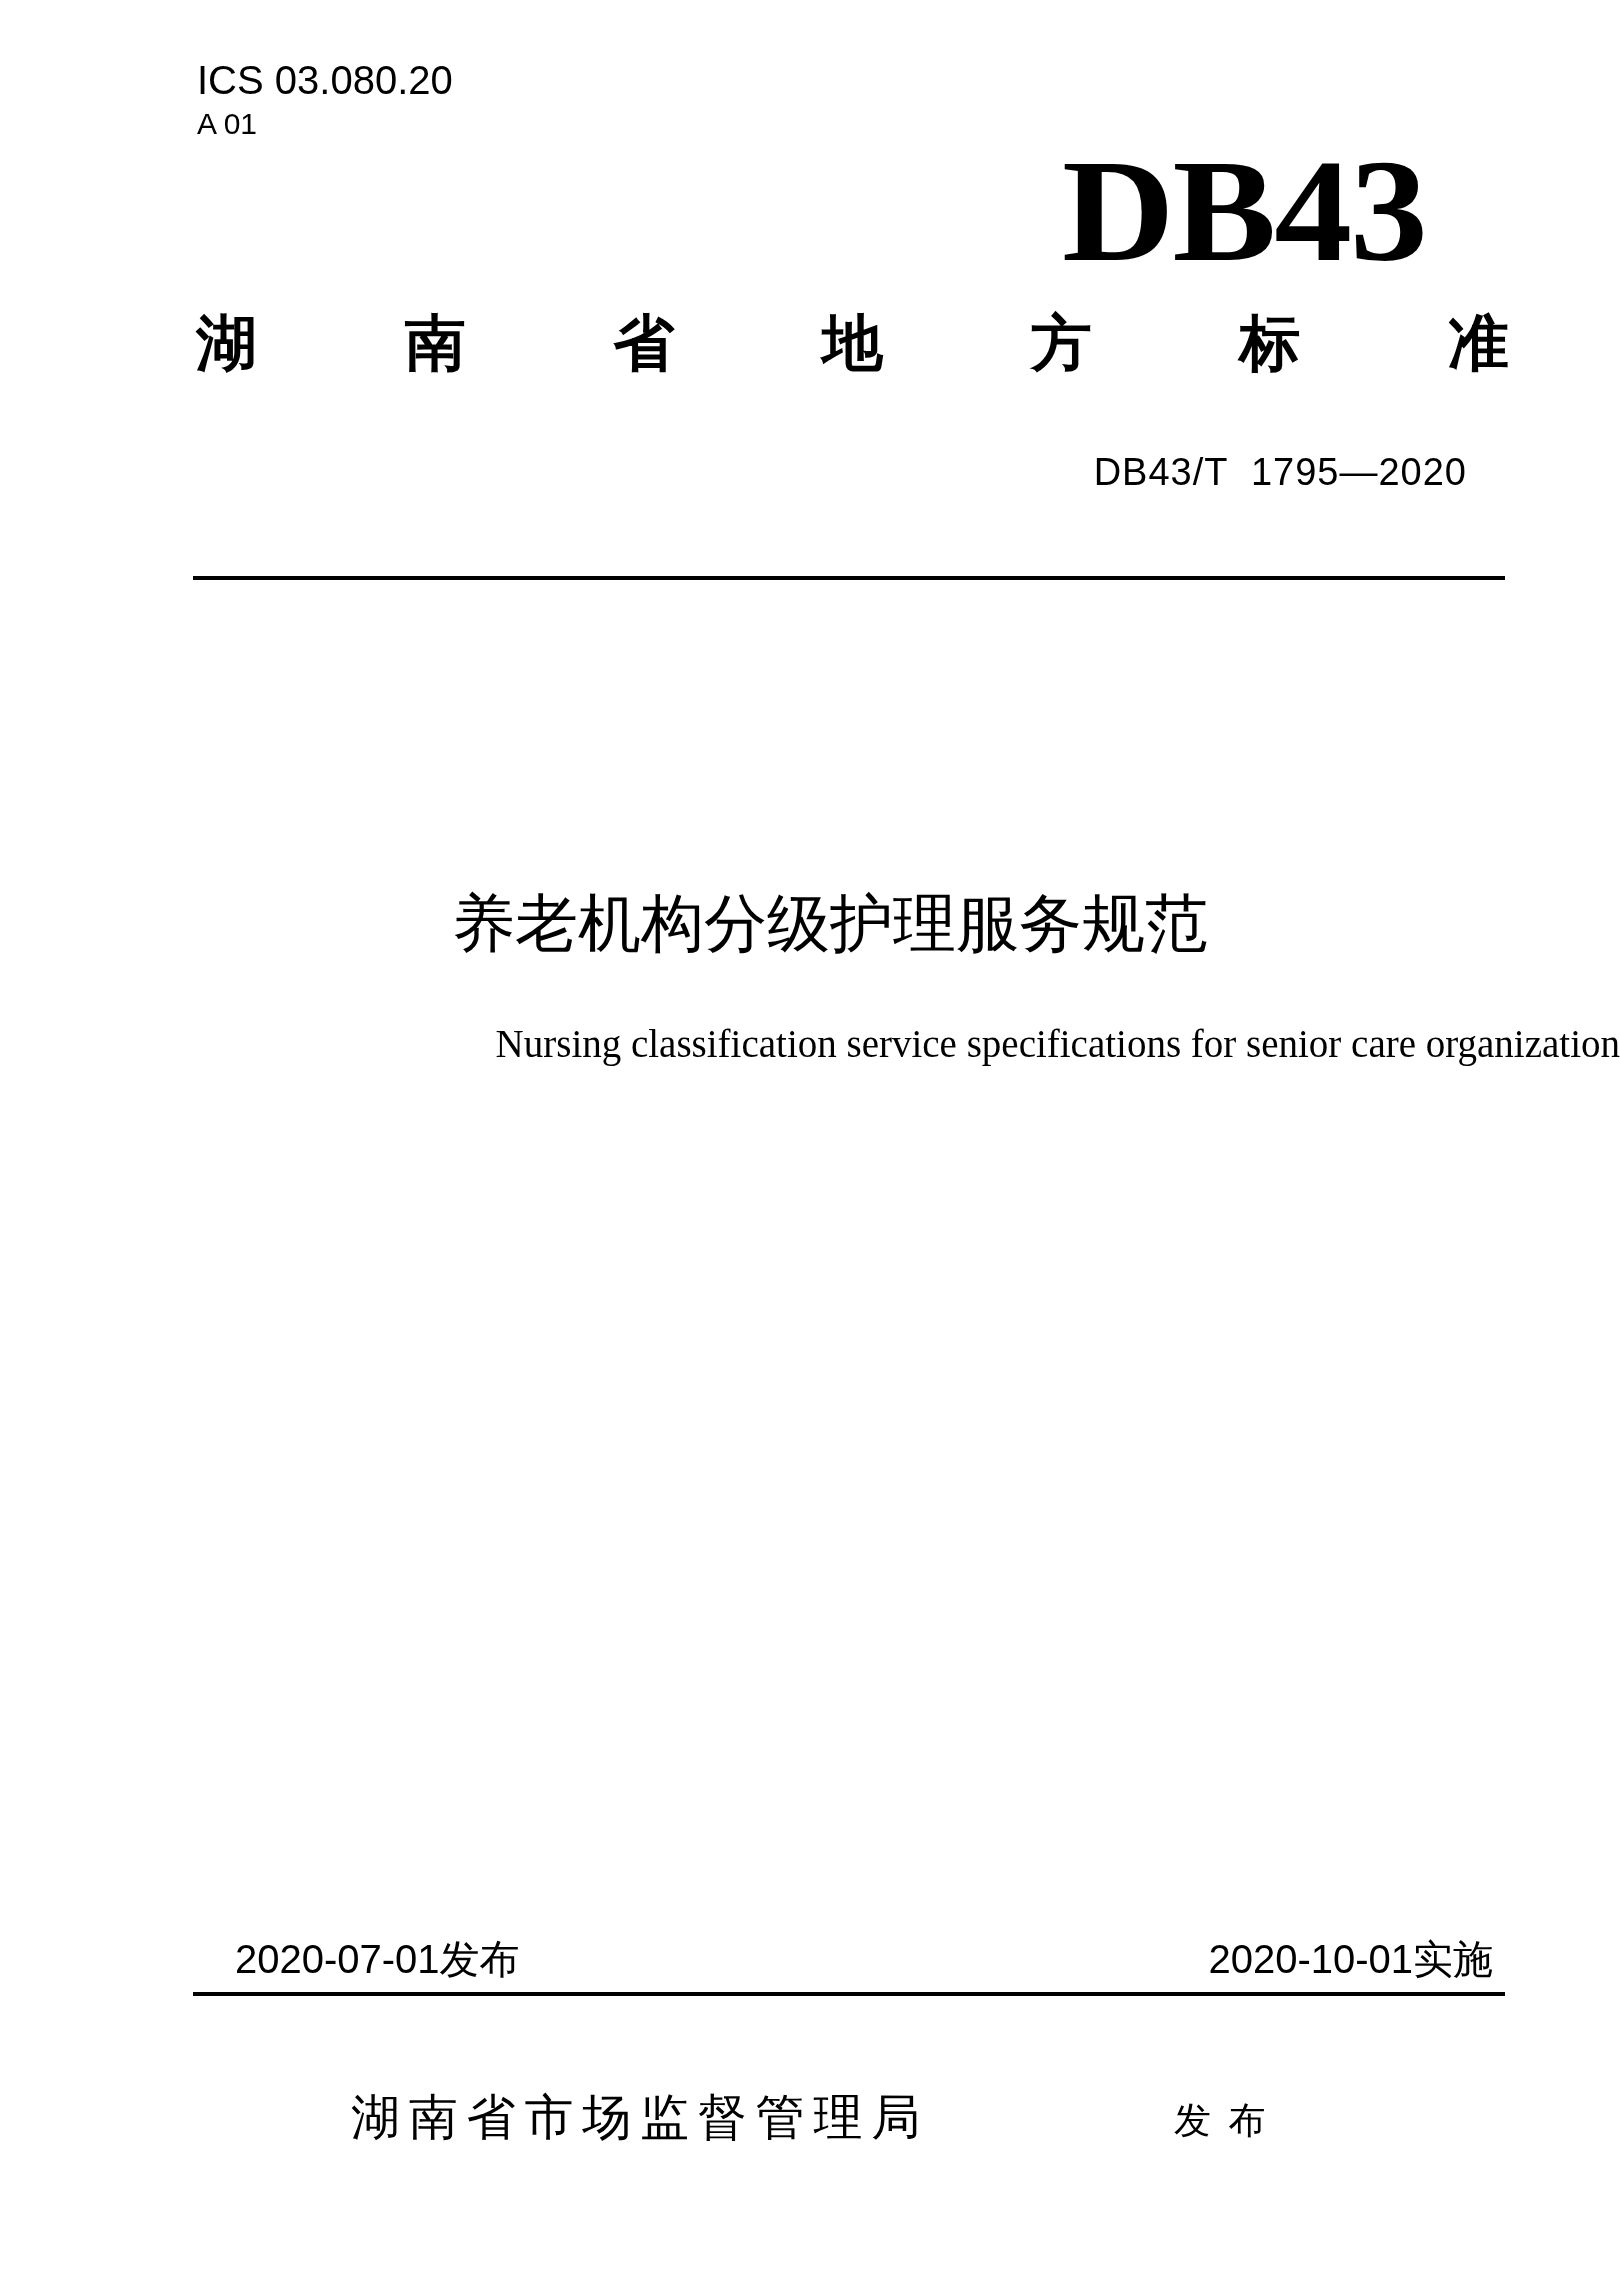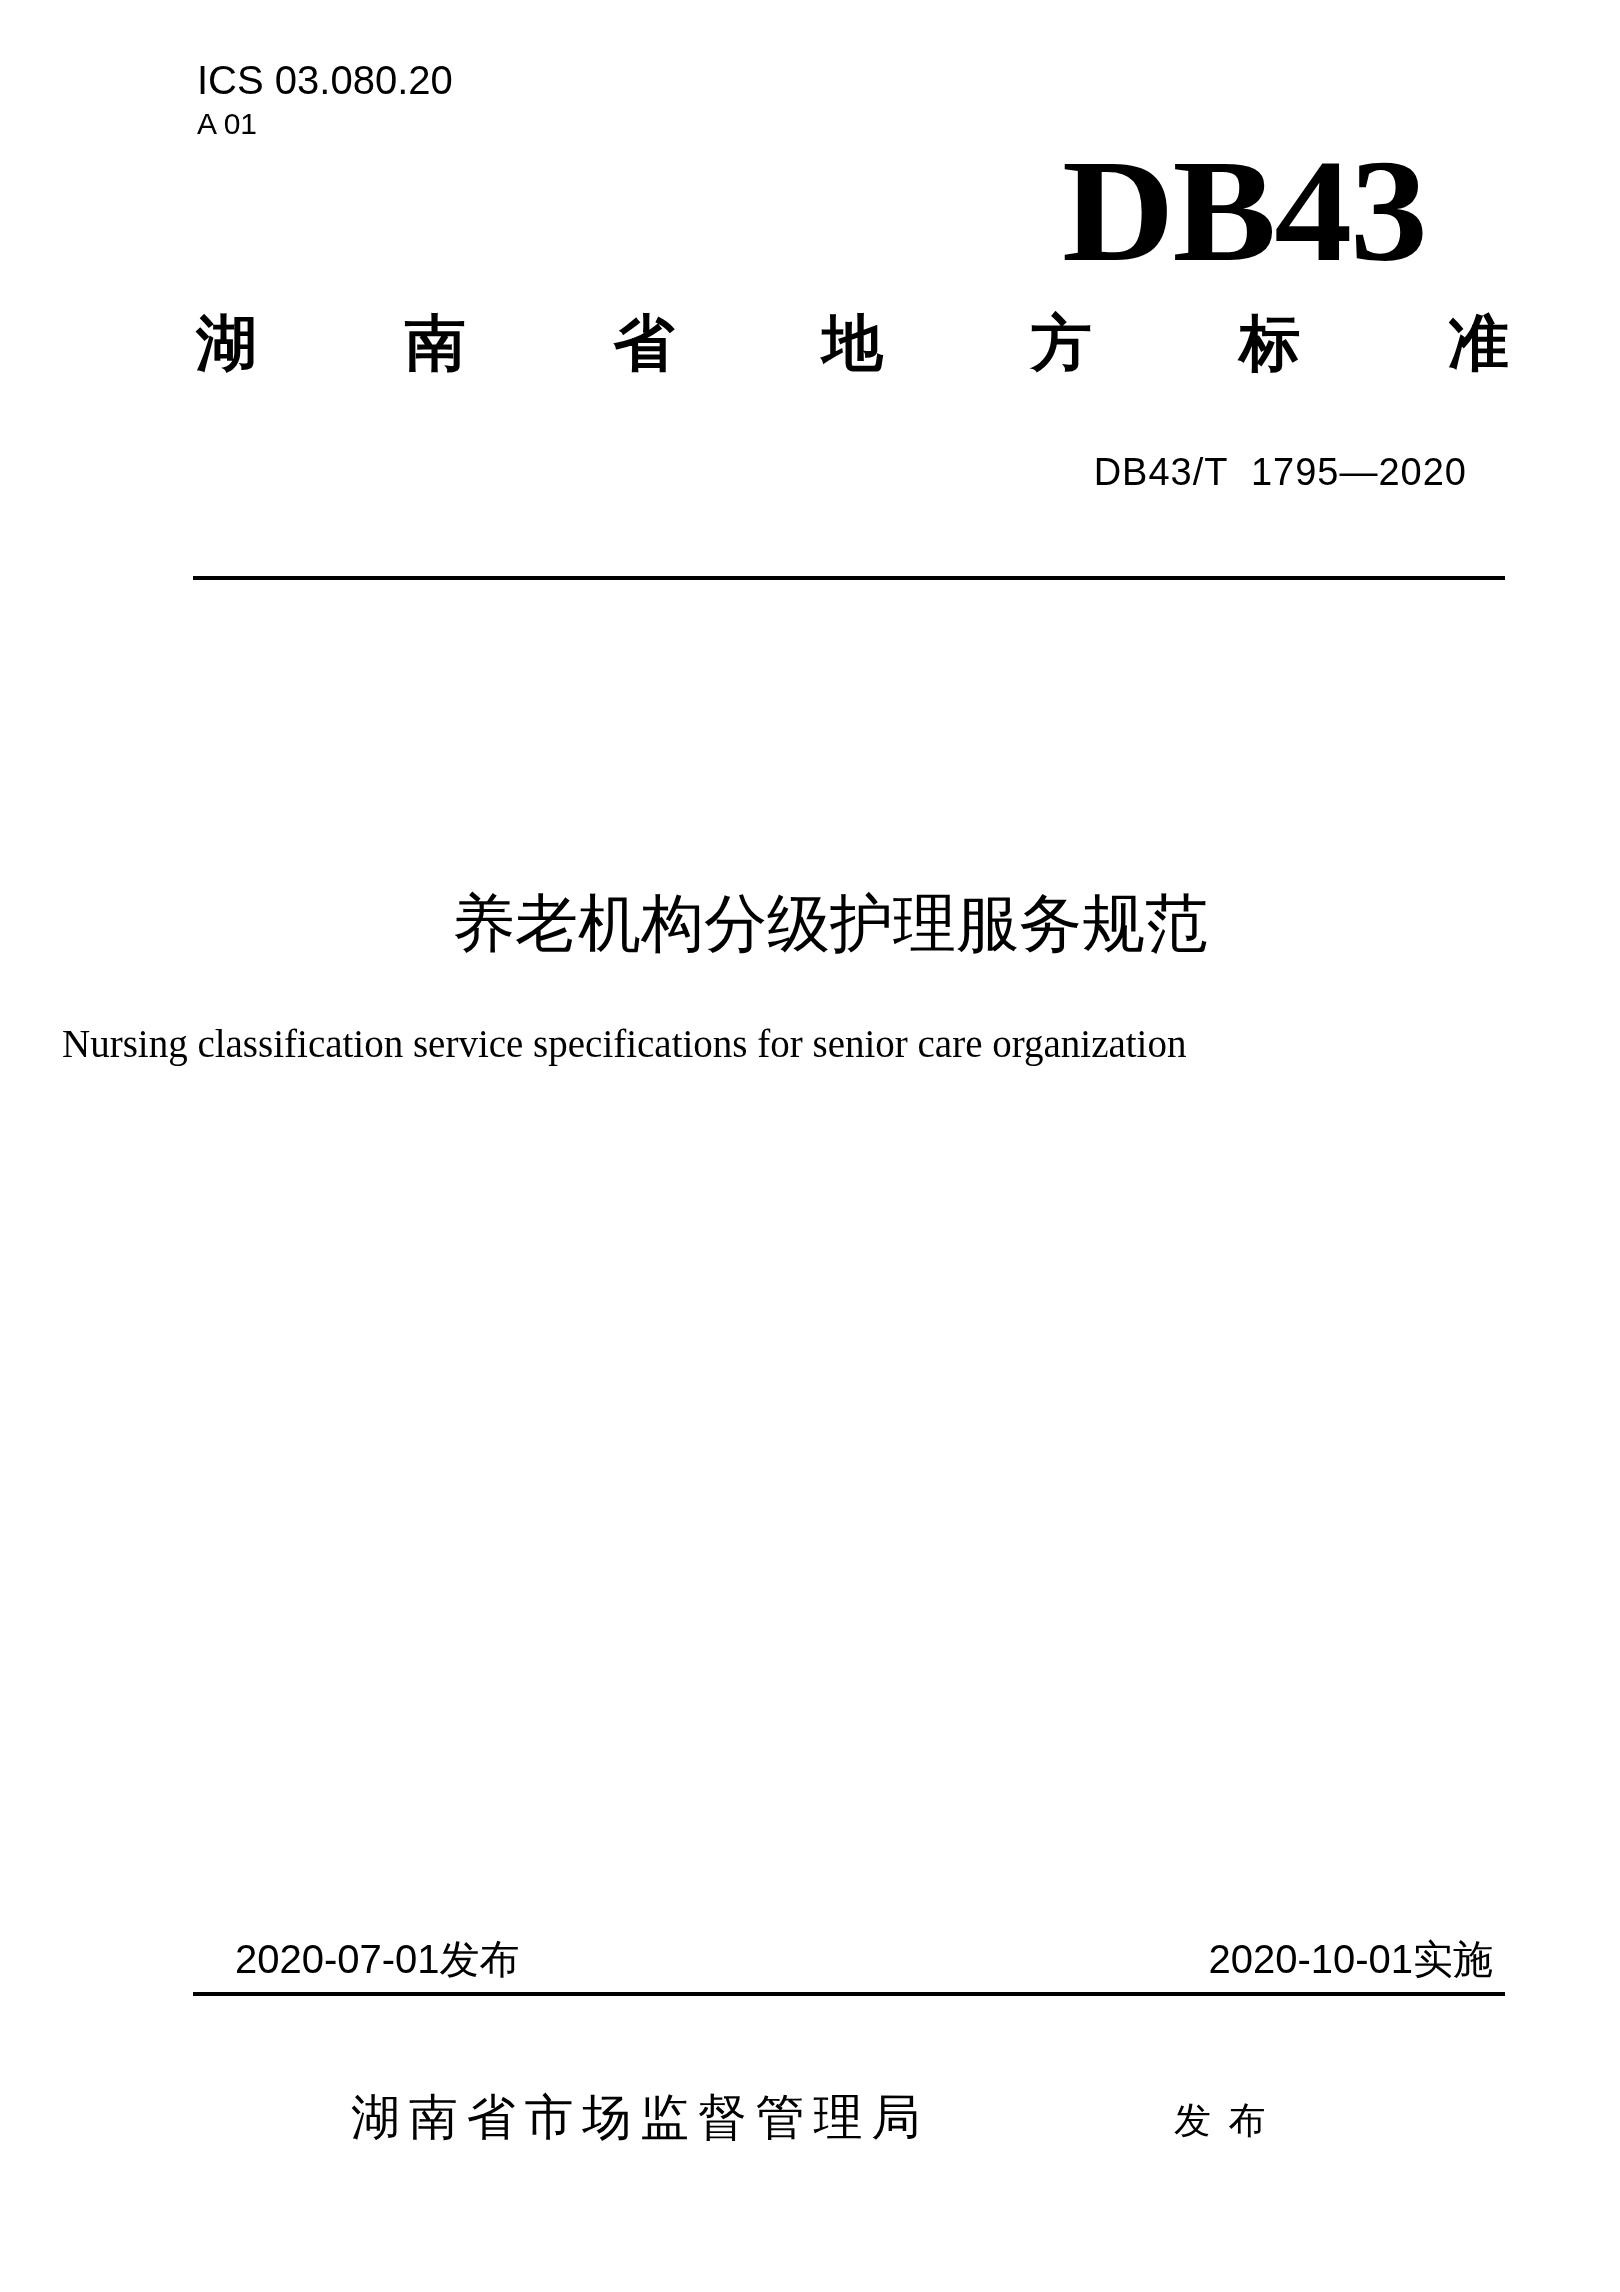--- a/index.html
+++ b/index.html
@@ -17,21 +17,21 @@
   #std-type { left:196px; top:304px; width:1313px; height:78px; display:flex; justify-content:space-between; font-size:61px; line-height:78px; font-weight:bold; }
   #std-type span { display:block; }
 
   #std-no { right:153px; top:451px; font-size:38px; line-height:43px; letter-spacing:1px; }
 
   .rule { position:absolute; left:193px; width:1312px; height:3.9px; background:#000; }
   #rule-top { top:576px; }
   #rule-bottom { top:1992px; }
 
   #title-cn { left:0; width:1620px; text-align:center; top:885px; font-size:63px; line-height:78px; padding-left:40px; box-sizing:border-box; }
-  #title-en { left:0; width:1620px; text-align:left; top:1019px; font-size:39px; line-height:49px; padding-left:62px; box-sizing:border-box; }
+  #title-en { left:0; width:1620px; text-align:right; top:1019px; font-size:39px; line-height:49px; padding-left:62px; box-sizing:border-box; }
 
   #date-issue { left:195px; top:1936px; font-size:40px; line-height:47px;margin-left:40px; }
   #date-impl { right:127px; top:1936px; font-size:40px; line-height:47px; }
 
   #publisher { left:351px; top:2088px; font-size:49px; line-height:59px; font-weight:normal; letter-spacing:8.8px; }
   #publish-word { left:1174px; top:2096px; font-size:37px; line-height:49px; letter-spacing:17.6px; }
 </style>
 </head>
 <body>
 

